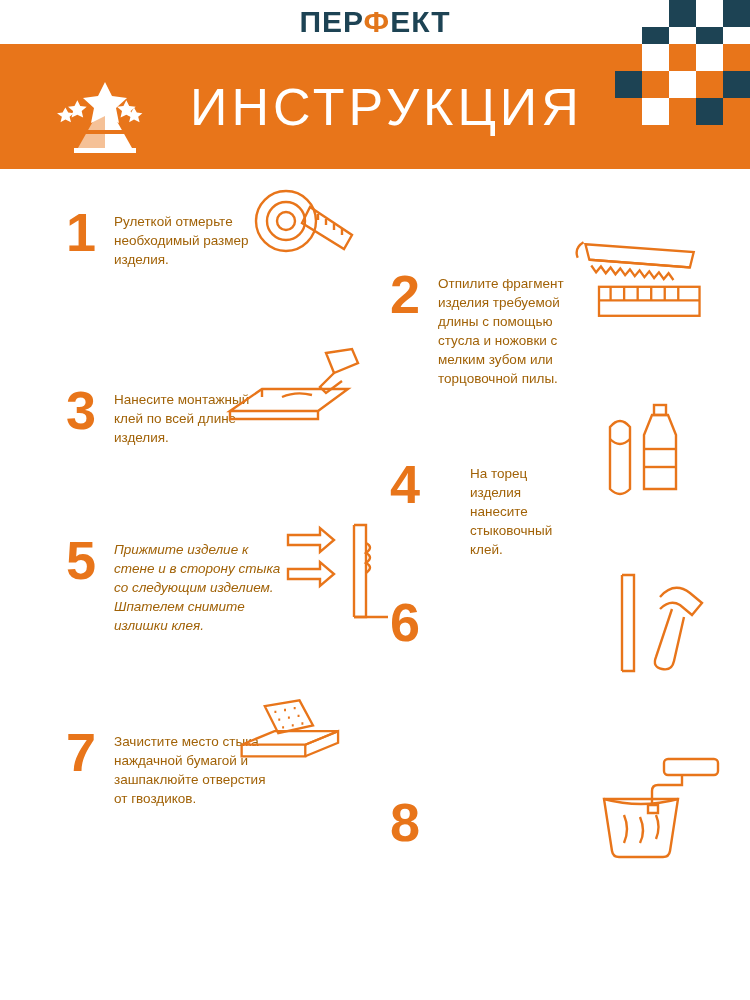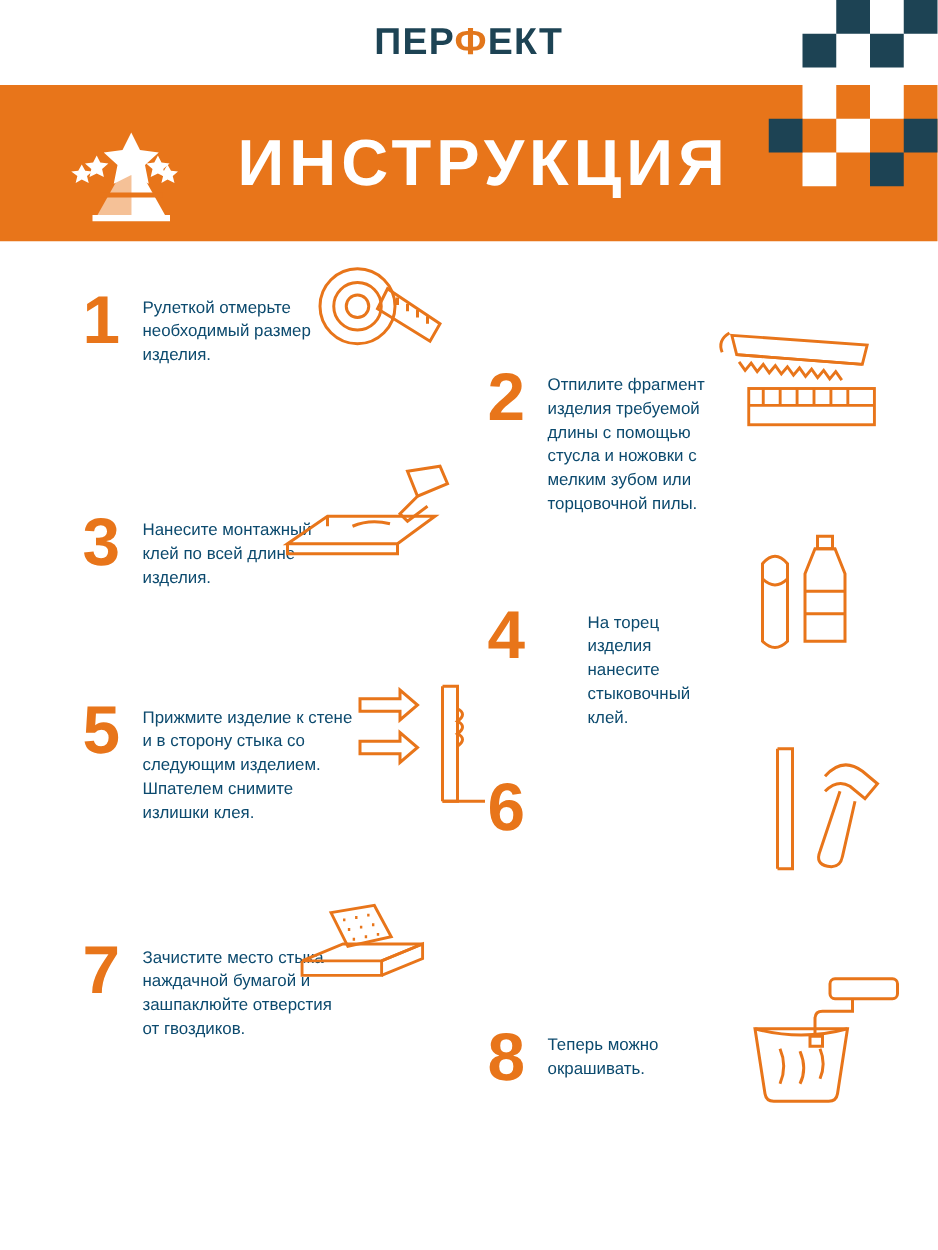--- a/index.html
+++ b/index.html
@@ -6,21 +6,21 @@
   body{
     width:750px;height:1000px;
     background:#ffffff;
     font-family:"Liberation Sans", sans-serif;
     color:#333;
     overflow:hidden;
     position:relative;
   }
   
   .brand-bar{
-    height:68px;
+    height:44px;
     position:relative;
     display:flex;
     align-items:center;
     justify-content:center;
     background:#ffffff;
     border-radius:26px;
   }
   .brand-logo{
     font-size:30px;
     font-weight:bold;
@@ -34,21 +34,21 @@
     position:relative;
     height:125px;
     background:#e8751a;
     display:flex;
     align-items:center;
   }
   .orange-band .title{
     margin-left:190px;
     color:#ffffff;
     font-size:52px;
-    font-weight:bold;
+    font-weight:normal;
     letter-spacing:4px;
   }
   .tree-logo{
     position:absolute;
     left:50px;
     top:16px;
     width:110px;
     height:95px;
   }
   
@@ -75,21 +75,21 @@
     color:#e8751a;
     line-height:46px;
     width:46px;
     text-align:center;
     flex:0 0 auto;
     font-family:"Liberation Sans", sans-serif;
   }
   .txt{
     font-size:13.5px;
     line-height:19px;
-    color:#0c4a6e;
+    color:#a16207;
     margin-left:10px;
     margin-top:3px;
   }
   .ico{
     position:absolute;
   }
   .w160{width:160px;}
   .w150{width:150px;}
   .w135{width:135px;}
   .w120{width:120px;}
@@ -199,21 +199,21 @@
       <path d="M18 42 q10 10 20 0"></path>
       <rect x="62" y="8" width="12" height="10"></rect>
       <path d="M60 18 h16 l8 20 v54 h-32 v-54 z"></path>
       <path d="M52 52 h32"></path>
       <path d="M52 70 h32"></path>
     </g>
   </svg>
 
   <div class="step" style="left:58px;top:368px;width:230px;">
     <div class="num">5</div>
-    <div class="txt" style="width:170px;">Прижмите изделие к стене и в сторону стыка со следующим изделием. Шпателем снимите излишки клея.</div>
+    <div class="txt" style="width:170px;font-style:italic;">Прижмите изделие к стене и в сторону стыка со следующим изделием. Шпателем снимите излишки клея.</div>
   </div>
   <svg class="ico w120" viewBox="0 0 120 100" style="left:280px;top:352px;height:100px;">
     <g fill="none" stroke="#e8751a" stroke-width="2.4">
       <path d="M8 14 h32 l0 -7 l14 12 l-14 12 l0 -7 h-32 z"></path>
       <path d="M8 48 h32 l0 -7 l14 12 l-14 12 l0 -7 h-32 z"></path>
       <path d="M74 4 v92"></path>
       <path d="M74 4 h12 v92 h-12"></path>
       <path d="M86 22 q8 4 0 10 q8 4 0 10 q8 4 0 10"></path>
       <path d="M74 96 h34"></path>
     </g>
@@ -240,21 +240,20 @@
       <path d="M10 48 L76 48 L110 34 L44 34 Z"></path>
       <path d="M10 48 v12 L76 60 v-12"></path>
       <path d="M76 48 L110 34 v12 L76 60"></path>
       <path d="M34 8 L70 2 L84 28 L48 36 Z"></path>
       <path d="M44 14 h2 M54 12 h2 M64 10 h2 M48 22 h2 M58 20 h2 M68 18 h2 M52 30 h2 M62 28 h2 M72 26 h2"></path>
     </g>
   </svg>
 
   <div class="step" style="left:382px;top:630px;width:200px;">
     <div class="num">8</div>
-    <div class="txt" style="width:130px;">Теперь можно окрашивать.</div>
   </div>
   <svg class="ico w150" viewBox="0 0 150 110" style="left:590px;top:580px;height:110px;">
     <g fill="none" stroke="#e8751a" stroke-width="2.4">
       <rect x="74" y="10" width="54" height="16" rx="4"></rect>
       <path d="M92 26 v10 h-24 q-6 0 -6 6 v14"></path>
       <path d="M58 56 h10 v8 h-10 z"></path>
       <path d="M14 50 h74 l-8 52 q-1 6 -7 6 h-44 q-6 0 -7 -6 z"></path>
       <path d="M14 50 q37 10 74 0"></path>
       <path d="M34 66 q6 14 0 28 M50 68 q6 14 0 26 M66 66 q5 12 0 24"></path>
     </g>

